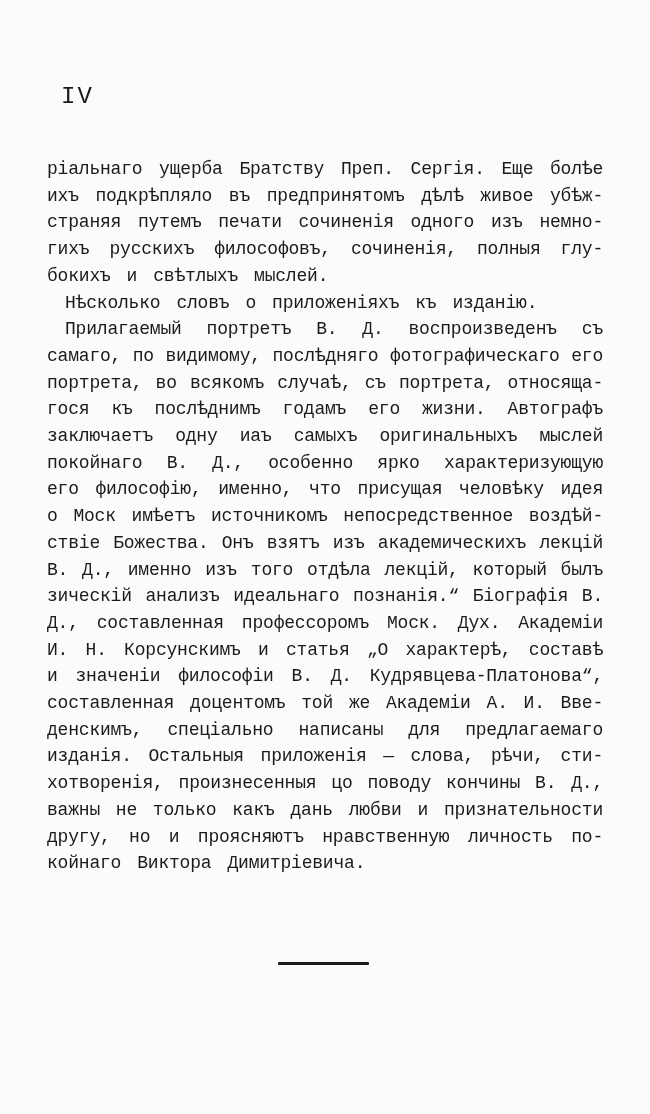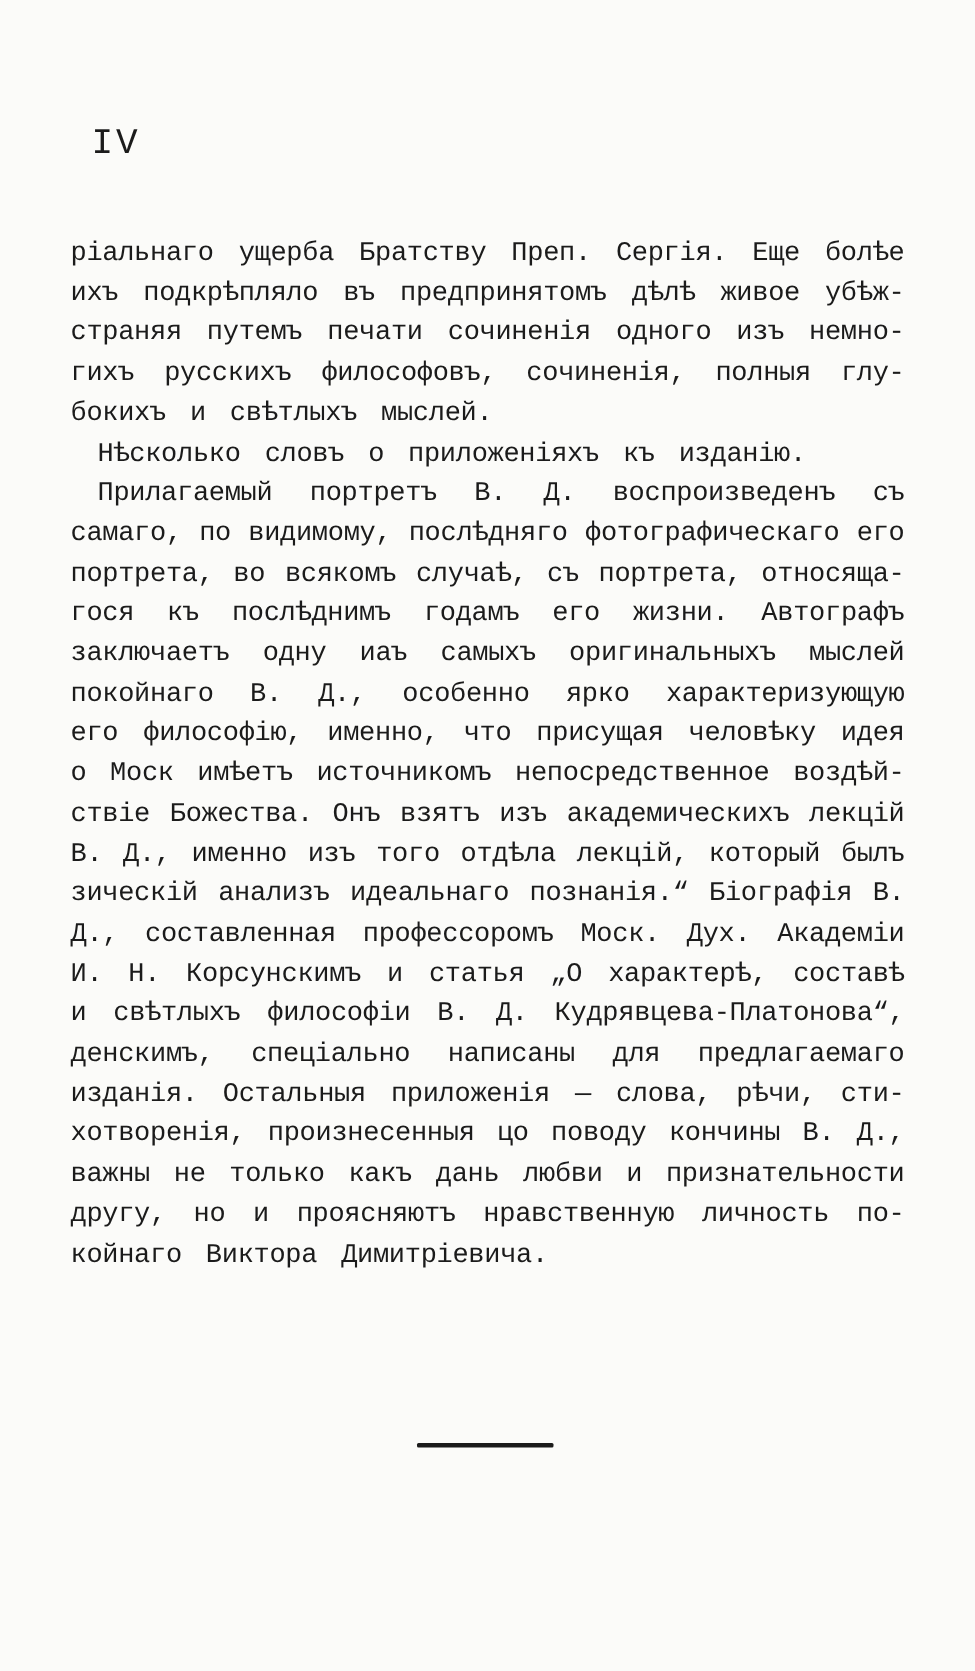--- a/index.html
+++ b/index.html
@@ -81,21 +81,22 @@
       <div class="text-line">гося къ послѣднимъ годамъ его жизни. Автографъ</div>
       <div class="text-line">заключаетъ одну иаъ самыхъ оригинальныхъ мыслей</div>
       <div class="text-line">покойнаго В. Д., особенно ярко характеризующую</div>
       <div class="text-line">его философію, именно, что присущая человѣку идея</div>
       <div class="text-line">о Моск имѣетъ источникомъ непосредственное воздѣй-</div>
       <div class="text-line">ствіе Божества. Онъ взятъ изъ академическихъ лекцій</div>
       <div class="text-line">В. Д., именно изъ того отдѣла лекцій, который былъ</div>
       <div class="text-line">зическій анализъ идеальнаго познанія.“ Біографія В.</div>
       <div class="text-line">Д., составленная профессоромъ Моск. Дух. Академіи</div>
       <div class="text-line">И. Н. Корсунскимъ и статья „О характерѣ, составѣ</div>
-      <div class="text-line">и свѣтлыхъ философіи В. Д. Кудрявцева-Платонова“,</div>
+      <div class="text-line">и значеніи философіи В. Д. Кудрявцева-Платонова“,</div>
+      <div class="text-line">составленная доцентомъ той же Академіи А. И. Вве-</div>
       <div class="text-line">денскимъ, спеціально написаны для предлагаемаго</div>
       <div class="text-line">изданія. Остальныя приложенія — слова, рѣчи, сти-</div>
       <div class="text-line">хотворенія, произнесенныя цо поводу кончины В. Д.,</div>
       <div class="text-line">важны не только какъ дань любви и признательности</div>
       <div class="text-line">другу, но и проясняютъ нравственную личность по-</div>
       <div class="text-line last">койнаго Виктора Димитріевича.</div>
     </div>
   <div class="section-divider"></div>
 </div>
 

